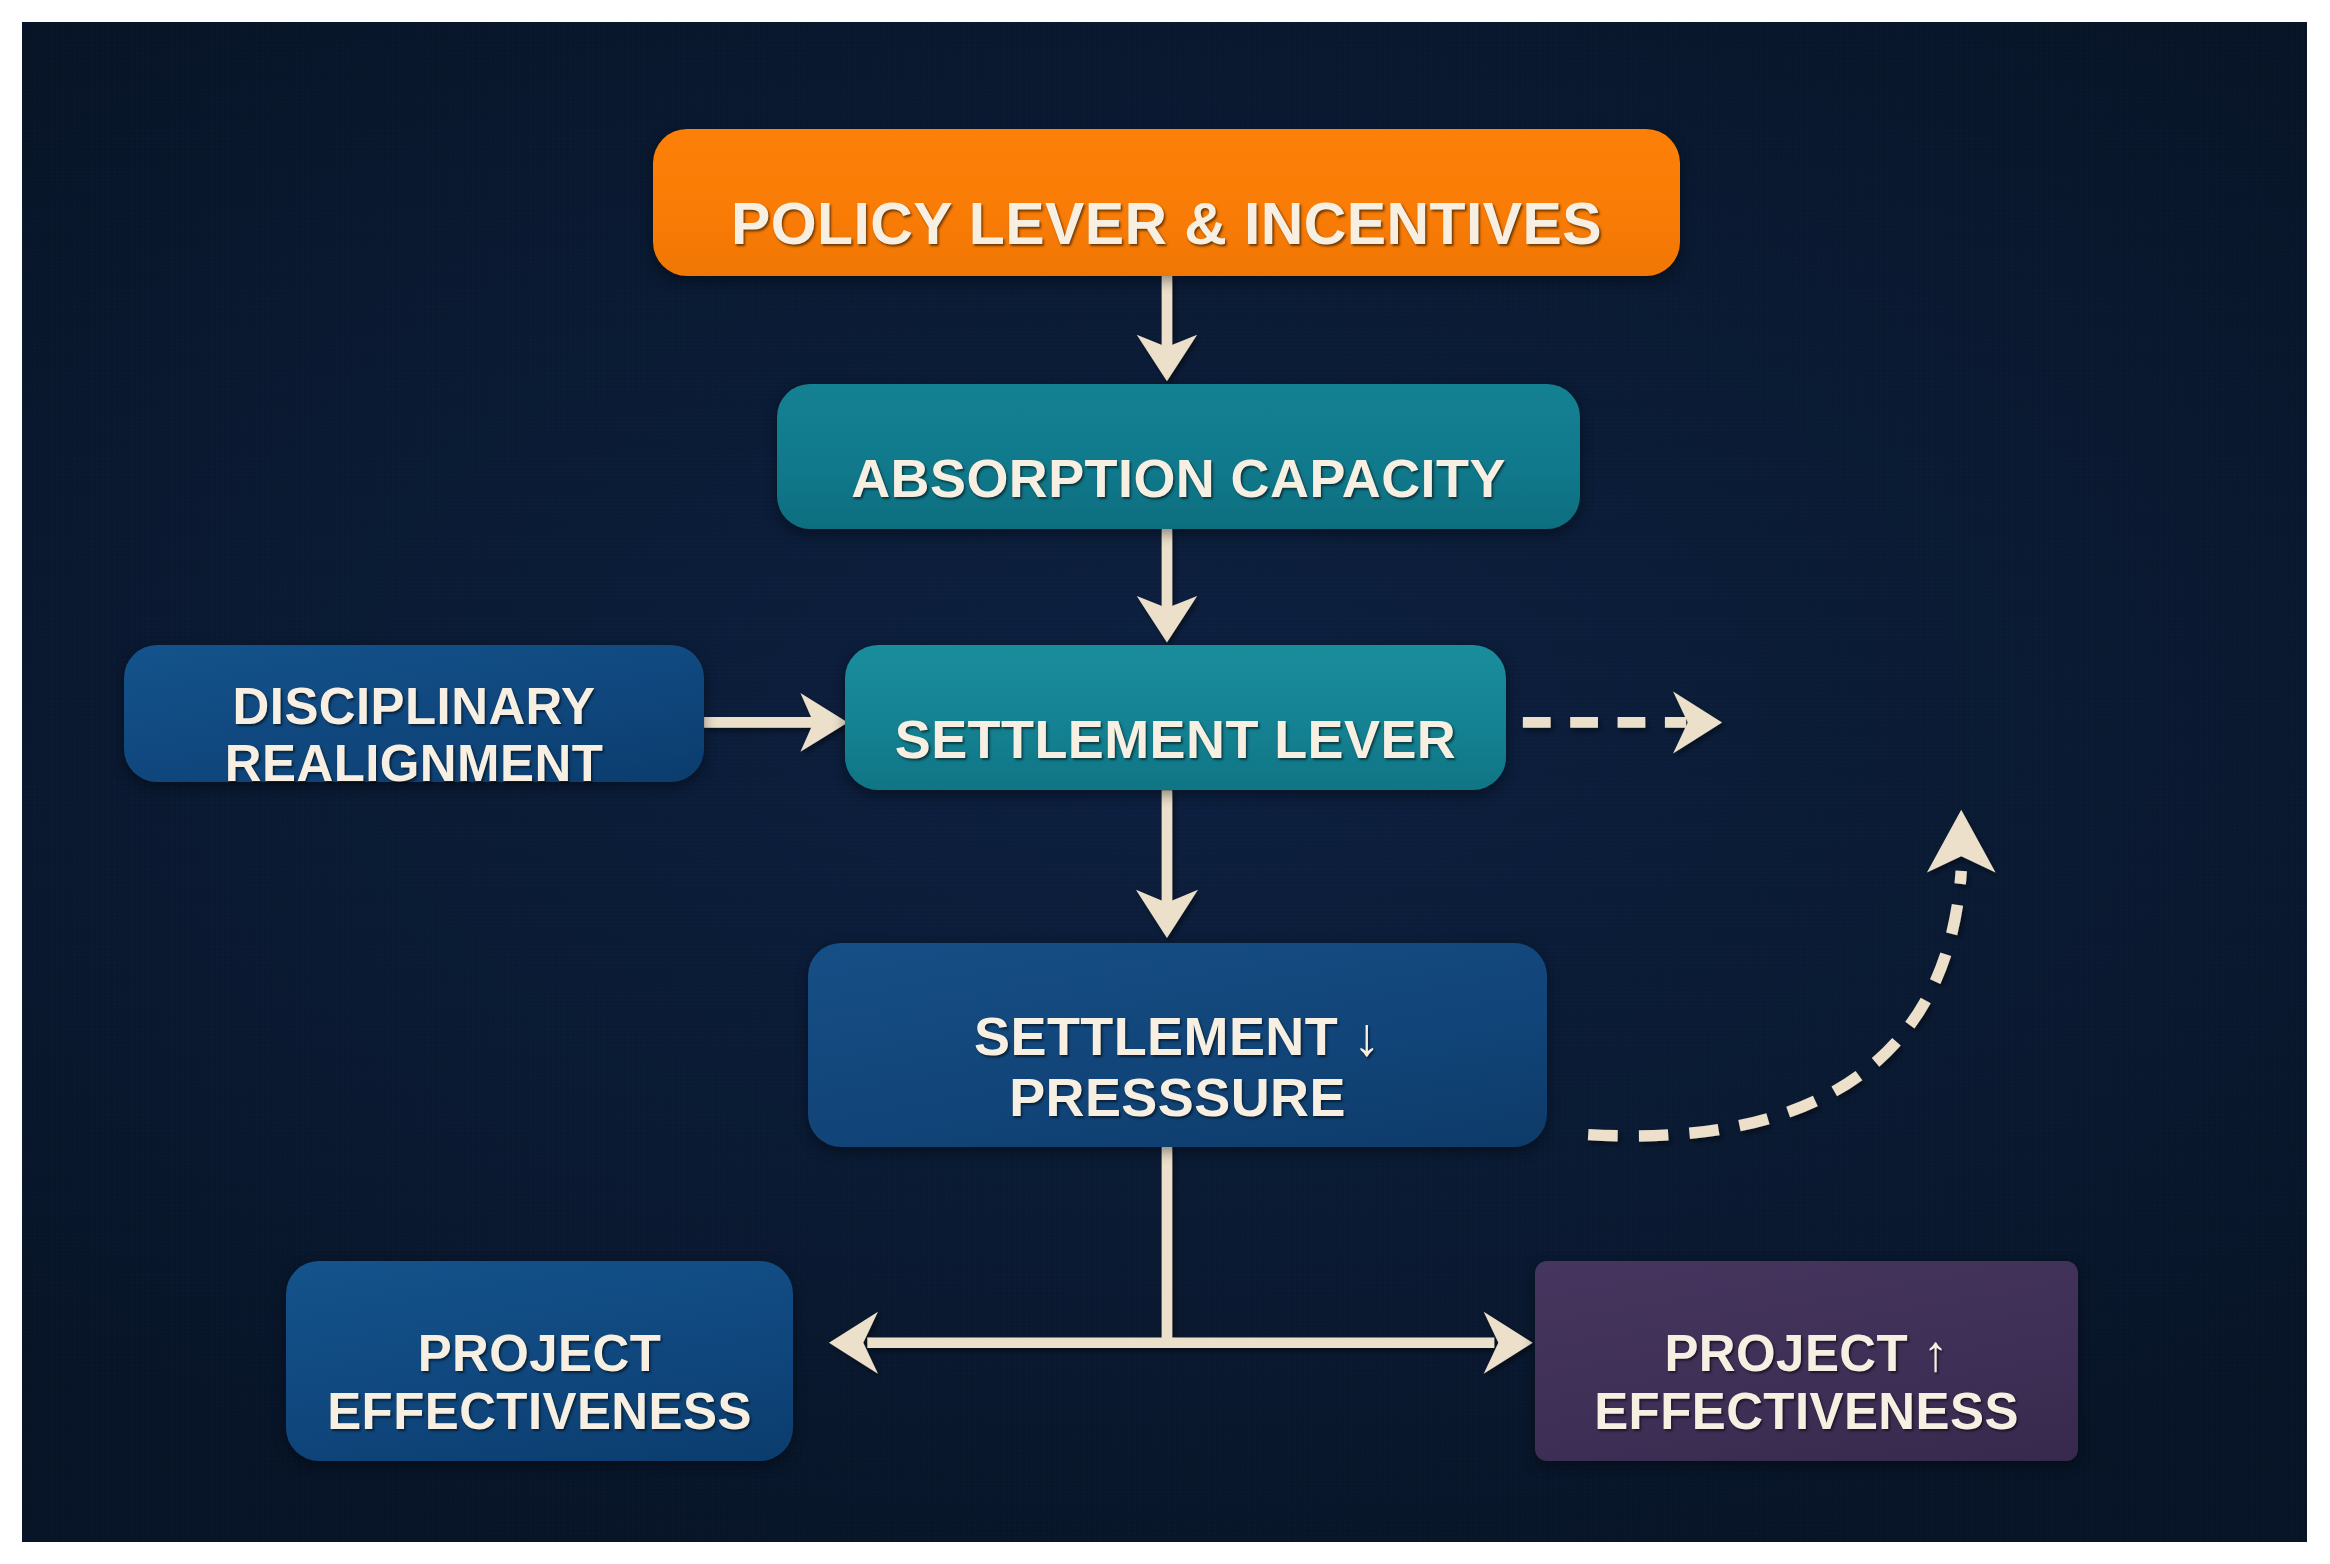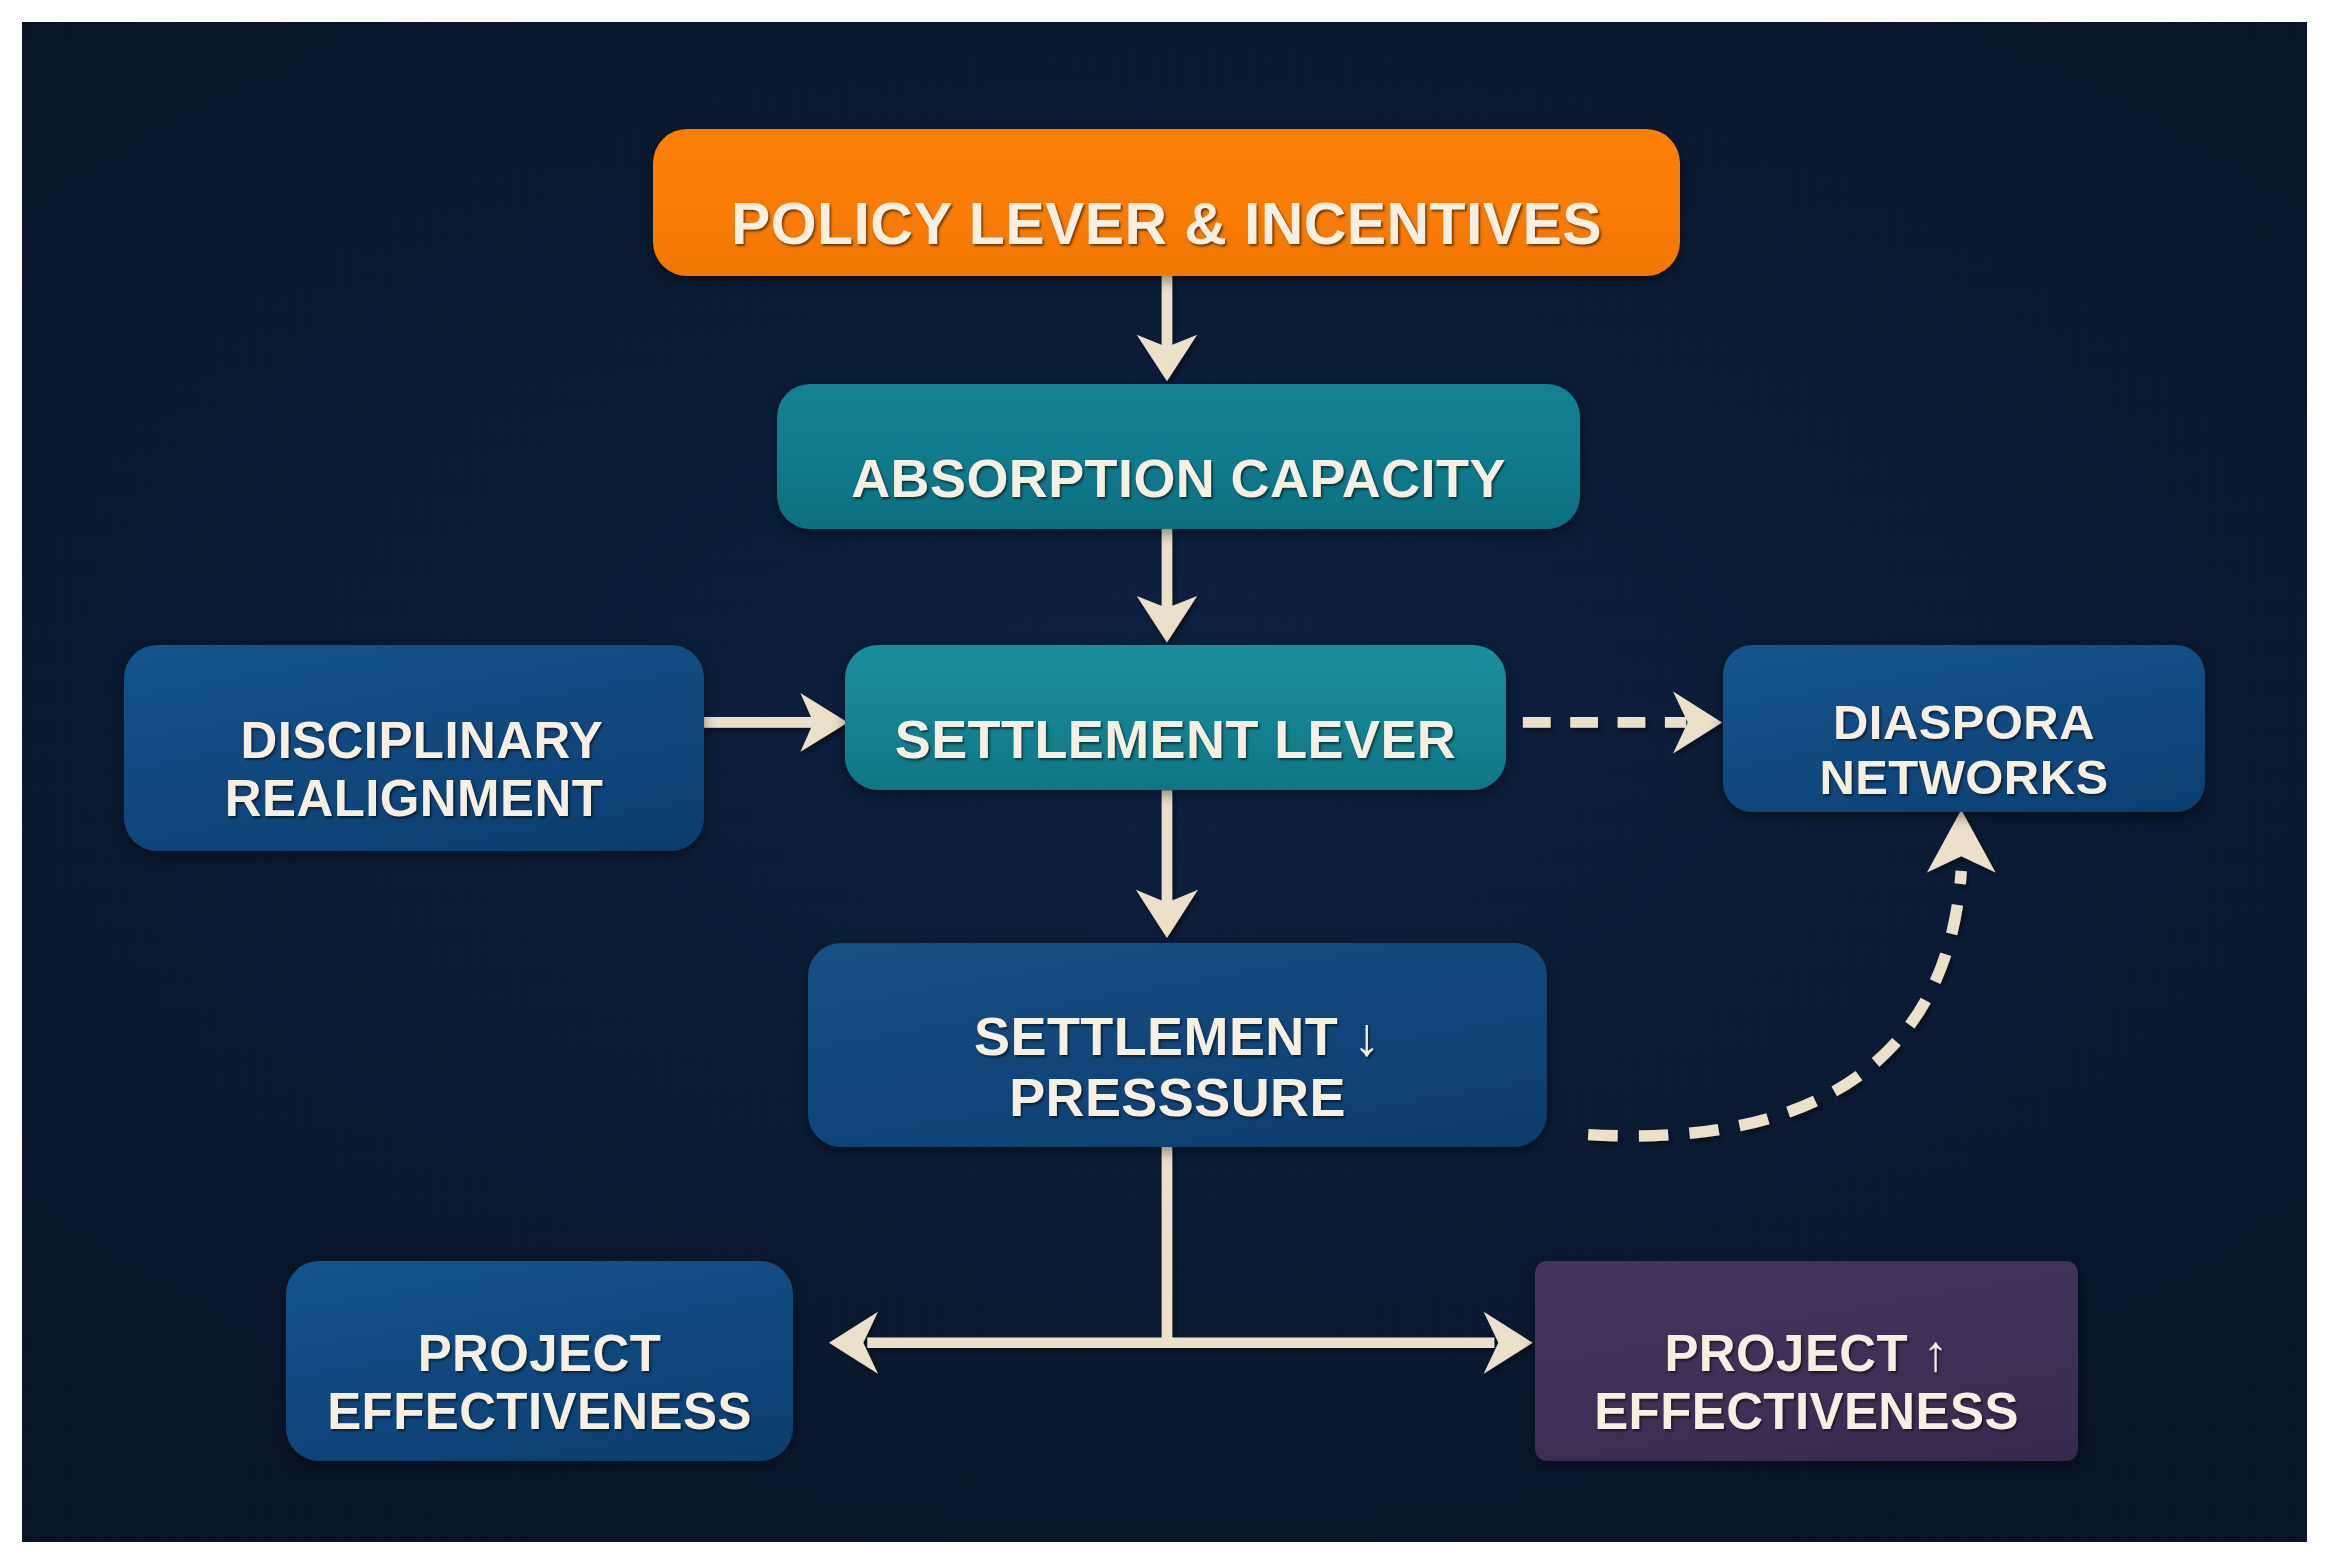--- a/index.html
+++ b/index.html
@@ -67,25 +67,24 @@
     border-radius: 34px;
   }
   #node-absorption {
     left: 755px; top: 362px; width: 803px; height: 145px;
     background: linear-gradient(180deg, #148193 0%, #107a8c 55%, #0d6e7f 100%);
     font-size: 54px;
     border-radius: 33px;
     text-align: center;
   }
   #node-disciplinary {
-    left: 102px; top: 623px; width: 580px; height: 206px;
+    left: 102px; top: 623px; width: 580px; height: 137px;
     background: linear-gradient(170deg, #14538c 0%, #0f467c 60%, #0b3c6d 100%);
     font-size: 51px;
     border-radius: 33px;
-    text-align: right;
   }
   #node-settlement {
     left: 823px; top: 623px; width: 661px; height: 145px;
     background: linear-gradient(180deg, #1a8d9c 0%, #148292 55%, #107585 100%);
     font-size: 54px;
     border-radius: 33px;
   }
   #node-diaspora {
     left: 1701px; top: 623px; width: 482px; height: 167px;
     background: linear-gradient(170deg, #15548e 0%, #10487e 60%, #0c3e70 100%);
@@ -184,24 +183,20 @@
 
   <div class="node" id="node-disciplinary">
     <span class="txt">DISCIPLINARY
 REALIGNMENT</span>
   </div>
 
   <div class="node" id="node-settlement">
     <span class="txt">SETTLEMENT LEVER</span>
   </div>
 
-  <div class="node" id="node-diaspora">
-    <span class="txt">DIASPORA
-NETWORKS</span>
-  </div>
 
   <div class="node" id="node-employment">
     <span class="txt">SETTLEMENT ↓
 PRESSSURE</span>
   </div>
 
   <div class="node" id="node-project-left">
     <span class="txt">PROJECT
 EFFECTIVENESS</span>
   </div>

